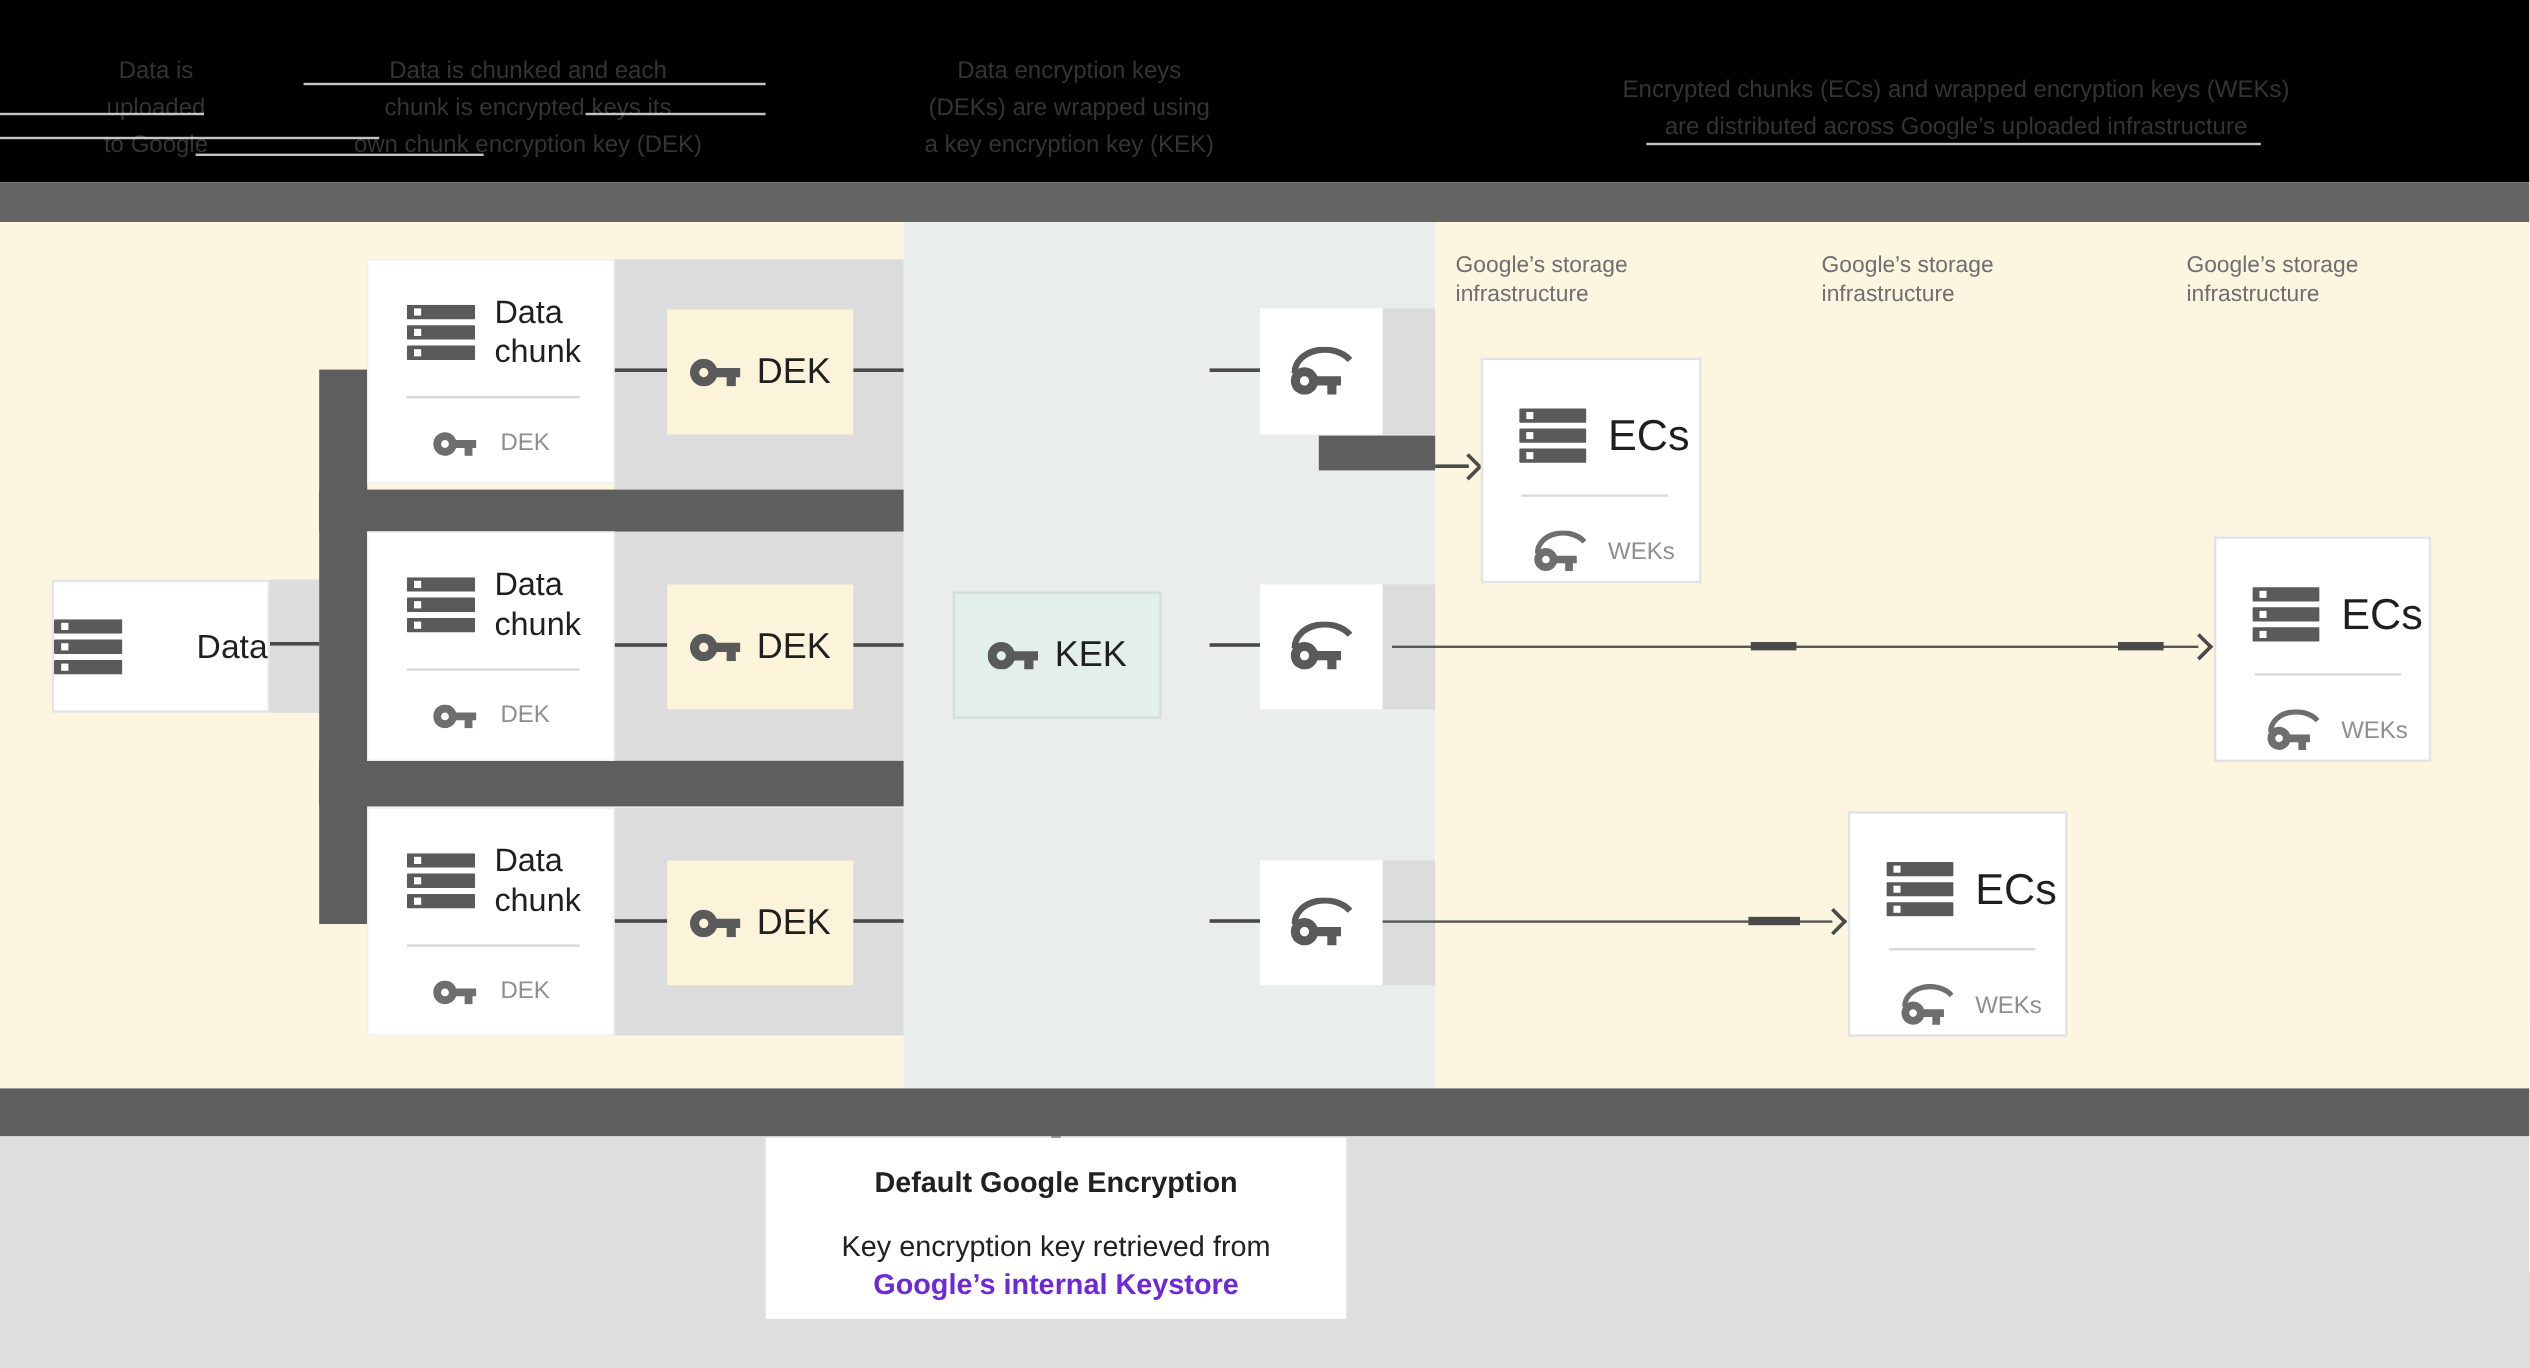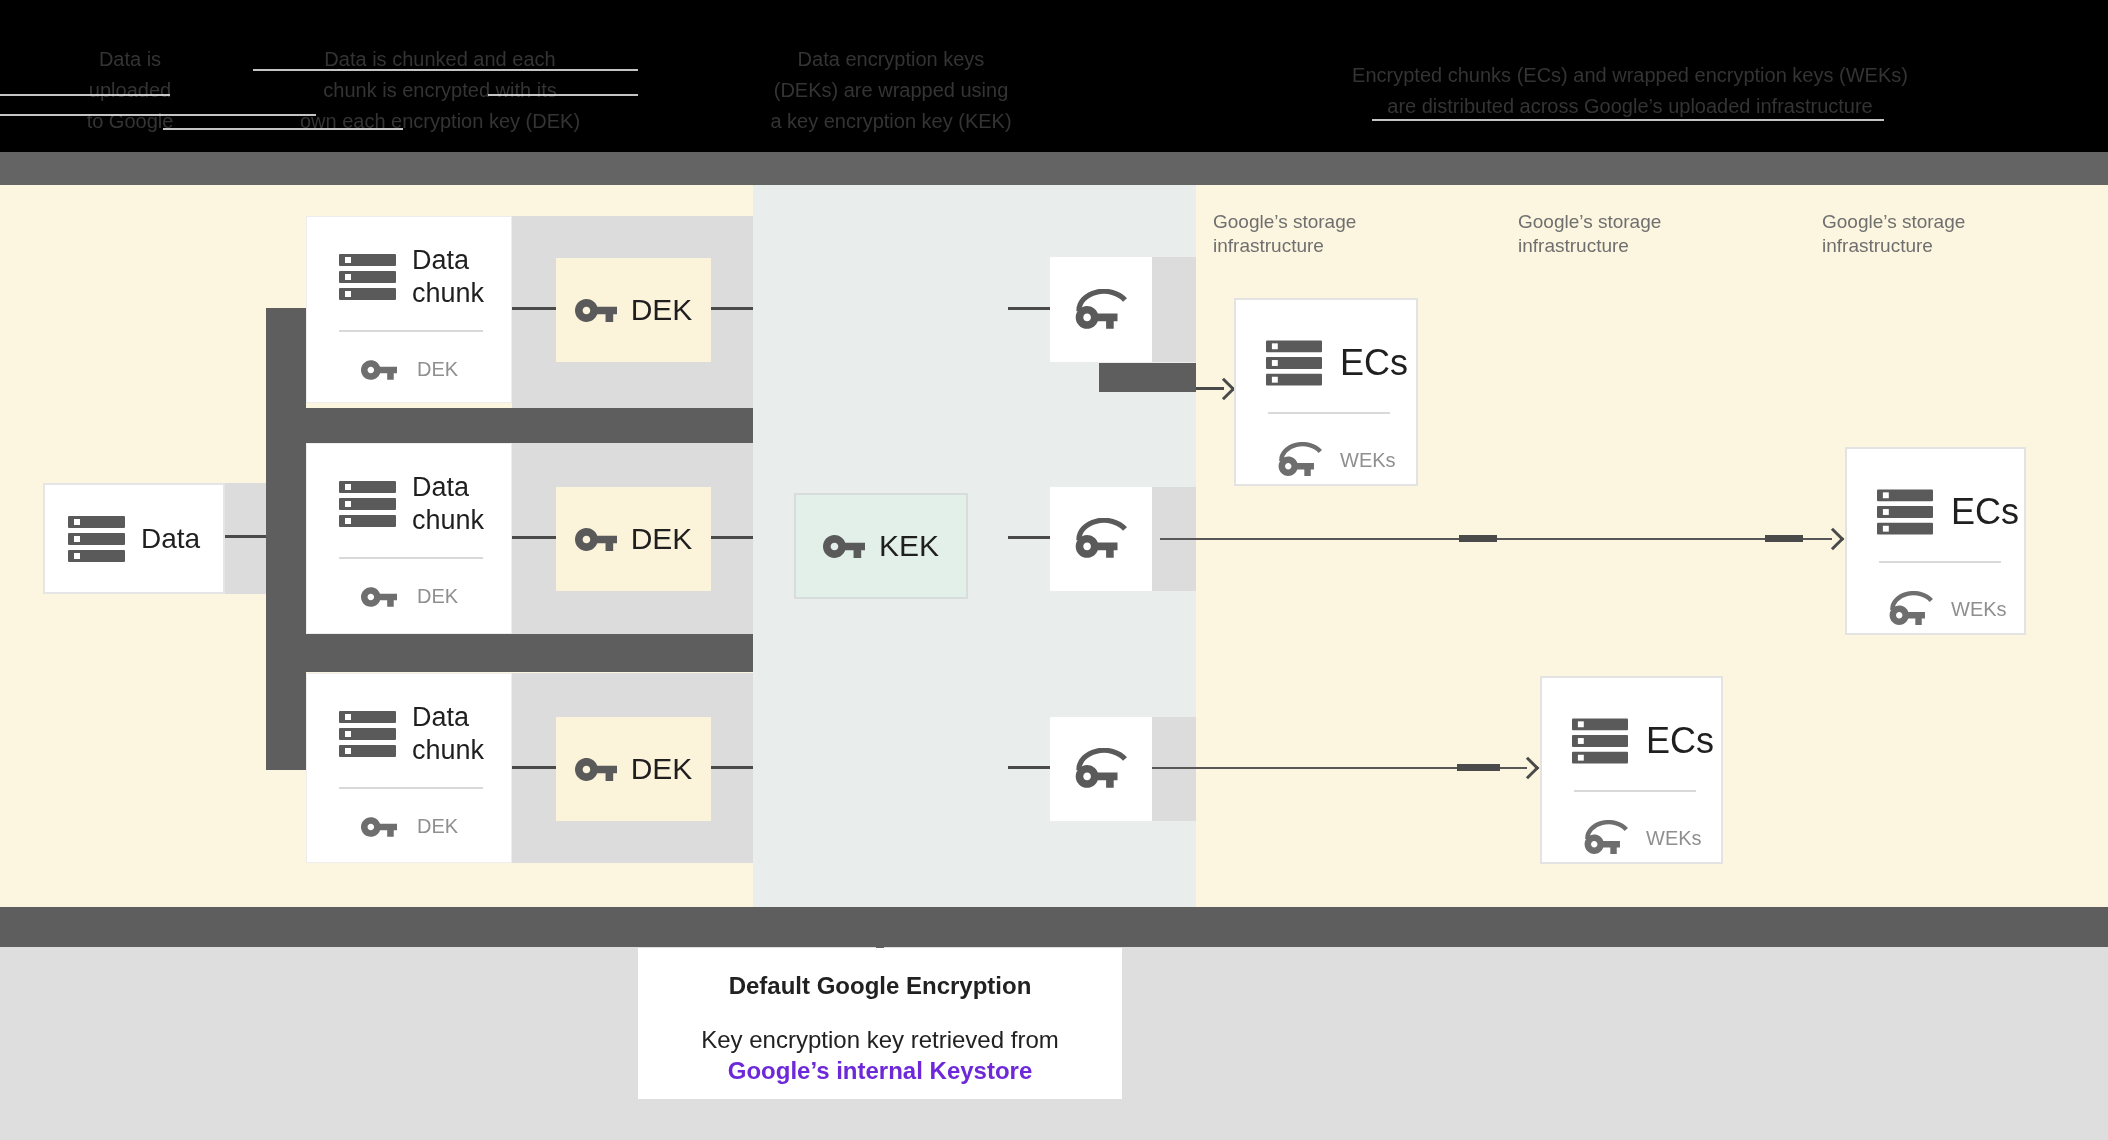--- a/index.html
+++ b/index.html
@@ -18,21 +18,21 @@
   .divider-bar { left:0; top:152px; width:2108px; height:33px; background:#646464; }
 
   
   .bg-yellow { background:#fcf5df; }
   .bg-band   { background:#e9edec; }
   .gray-band { background:#dcdcdc; }
   .darkblk   { background:#5e5e5e; }
 
   
   .whitebox { background:#ffffff; box-sizing:border-box; }
-  .data-box { border:2px solid #e5e5e5; display:flex; align-items:center; justify-content:center; gap:16px;
+  .data-box { border:2px solid #e5e5e5; display:flex; align-items:center; justify-content:space-between; gap:16px;
               font-size:28px; color:#1f1f1f; }
   .chunk-box { border:1px solid #ededed; }
   .chunk-inner { padding:27px 0 0 32px; }
   .chunk-row1 { display:flex; align-items:center; gap:16px; }
   .chunk-title { font-size:27px; line-height:33px; color:#1f1f1f; width:92px; }
   .chunk-divider { width:144px; border-top:2px solid #d9d9d9; margin:20px 0 0 0; }
   .chunk-keyrow { display:flex; align-items:center; gap:20px; margin:26px 0 0 22px; }
   .muted-label { font-size:20px; color:#8f8f8f; }
 
   .dek-box { background:#fbf3da; display:flex; align-items:center; justify-content:center; gap:14px;
@@ -72,22 +72,22 @@
 <div class="stage">
 
   <div class="abs hdr">
     <div class="abs cap" style="left:40px; top:44px; width:180px;">
       <span>Data is</span>
       <span>uploaded</span>
       <span>to Google</span>
     </div>
     <div class="abs cap" style="left:290px; top:44px; width:300px;">
       <span>Data is chunked and each</span>
-      <span>chunk is encrypted with its</span>
-      <span>own each encryption key (DEK)</span>
+      <span>chunk is encrypted keys its</span>
+      <span>own chunk encryption key (DEK)</span>
     </div>
     <div class="abs cap" style="left:760px; top:44px; width:262px;">
       <span>Data encryption keys</span>
       <span>(DEKs) are wrapped using</span>
       <span>a key encryption key (KEK)</span>
     </div>
     <div class="abs cap" style="left:1290px; top:60px; width:680px;">
       <span>Encrypted chunks (ECs) and wrapped encryption keys (WEKs)</span>
       <span>are distributed across Google’s uploaded infrastructure</span>
     </div>

